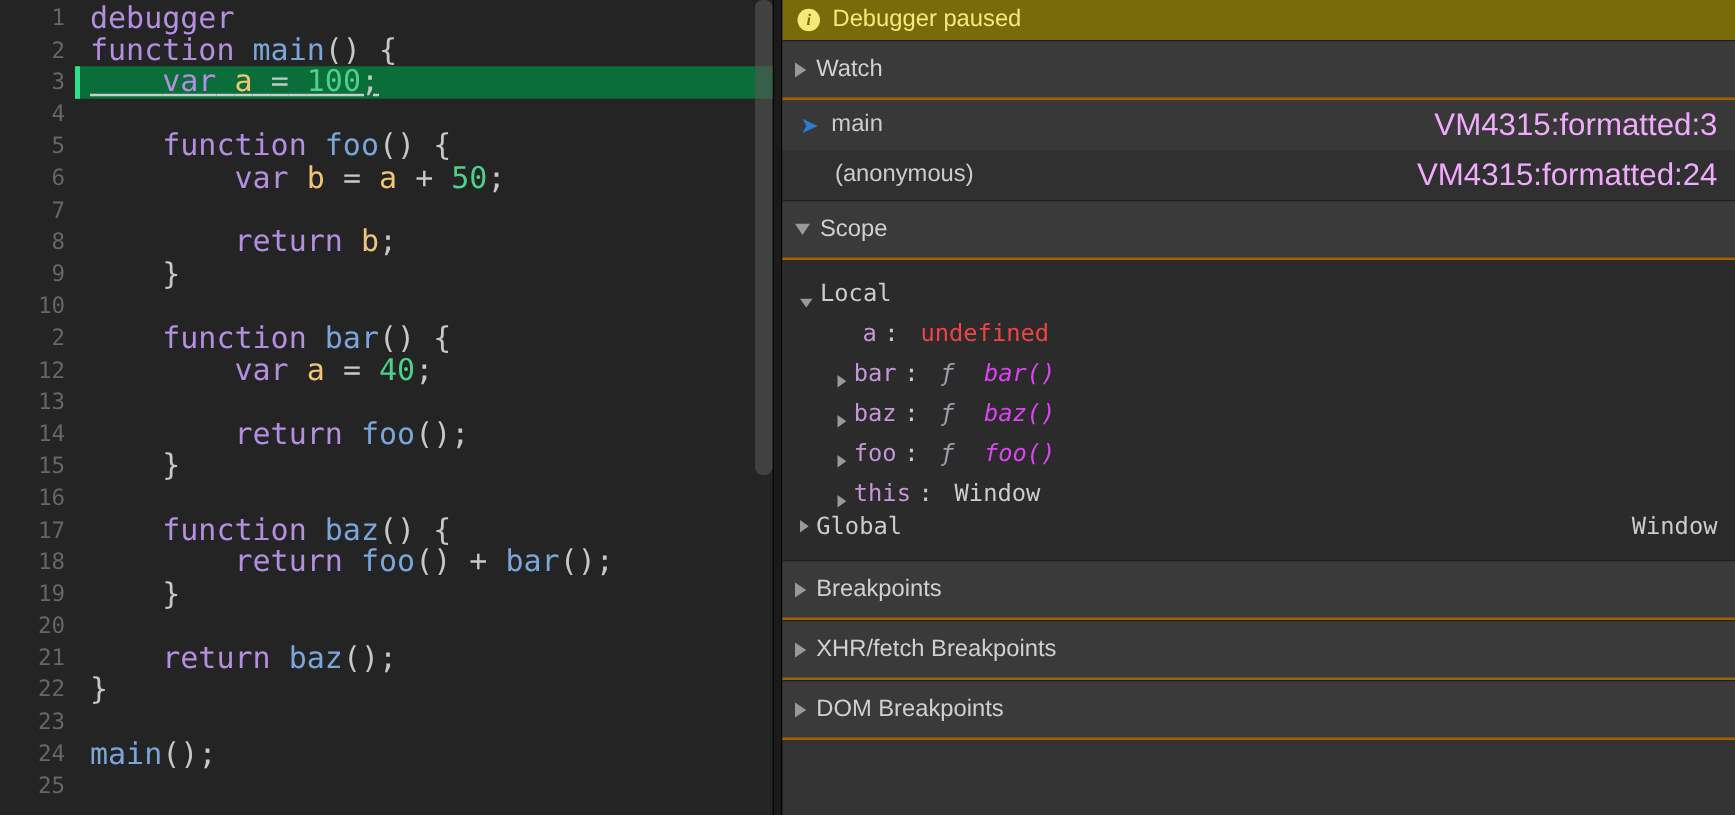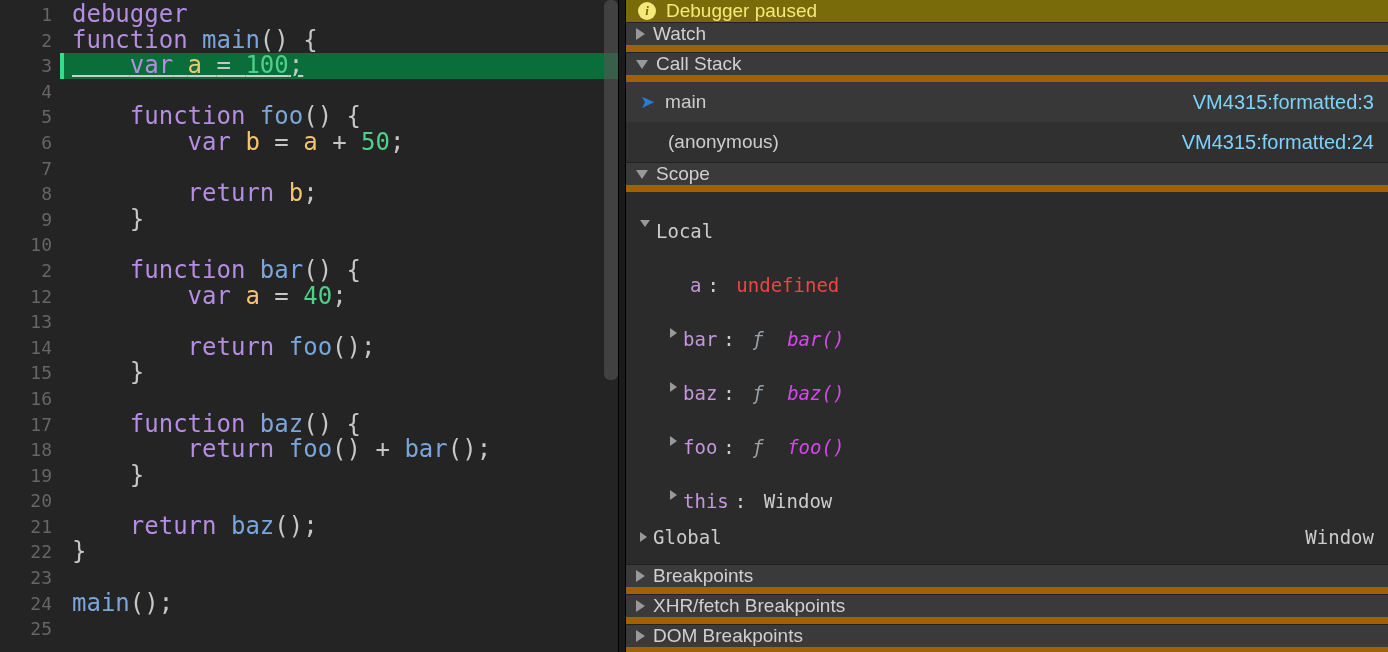--- a/index.html
+++ b/index.html
@@ -19,36 +19,36 @@
   .code .line .op { color: #c5c8c6; }
   .code .line .semi { color: #c5c8c6; }
   .splitter { width: 8px; background: #1a1a1a; border-left: 1px solid #000; border-right: 1px solid #000; cursor: col-resize; }
   .scroll-thumb { position:absolute; right:0; top:0; width:14px; height:380px; background:#555; border-radius:6px; opacity:.6; }
 
   .side-pane { flex:1; display:flex; flex-direction:column; background:#333; color:#ccc; font-size:19px; }
 
   .status-bar { background: #7a6b0a; color: #f5e97a; height:32px; display:flex; align-items:center; padding:0 12px; gap:10px; font-size:19px; font-weight:500; }
   .status-bar .info-icon { width:18px; height:18px; border-radius:50%; background:#f5e97a; color:#7a6b0a; font-weight:bold; font-size:13px; display:inline-flex; align-items:center; justify-content:center; font-style: italic; font-family: Georgia, serif;}
 
-  .section-hdr { background:#3a3a3a; border-top:1px solid #222; border-bottom:7px solid #a16207; height:48px; display:flex; align-items:center; padding:0 10px; gap:8px; color:#d0d0d0; font-size:19px; }
+  .section-hdr { background:#3a3a3a; border-top:1px solid #222; border-bottom:2px solid #a16207; height:48px; display:flex; align-items:center; padding:0 10px; gap:8px; color:#d0d0d0; font-size:19px; }
   .tri { width:0; height:0; display:inline-block; }
   .tri.right { border-top:6px solid transparent; border-bottom:6px solid transparent; border-left:9px solid #999; }
   .tri.down { border-left:6px solid transparent; border-right:6px solid transparent; border-top:9px solid #999; }
   .tri.down-sm { border-left:5px solid transparent; border-right:5px solid transparent; border-top:7px solid #999; }
   .tri.right-sm { border-top:5px solid transparent; border-bottom:5px solid transparent; border-left:7px solid #999; }
 
   .stack { background:#303030; }
   .stack-row { height:40px; display:flex; align-items:center; padding:0 14px 0 14px; justify-content:space-between; color:#ccc; font-size:19px; }
   .stack-row.active { background:#383838; }
   .stack-row .left { display:flex; align-items:center; gap:10px; }
   .stack-row .arrow { color:#2a7bd4; font-size:18px; }
-  .stack-row .loc { color:#7dd3fc; font-size:20px; }
+  .stack-row .loc { color:#f0abfc; font-size:25px; }
 
   .scope-body { background:#2b2b2b; padding:6px 0 10px 0; font-family: Menlo, Consolas, monospace; font-size:19px; }
-  .scope-line { height:32px; display:flex; align-items:flex-start; padding-left:14px; gap:6px;margin-top:22px; }
+  .scope-line { height:32px; display:flex; align-items:flex-end; padding-left:14px; gap:6px; }
   .scope-line.indent1 { padding-left:44px; }
   .scope-line.indent2 { padding-left:64px; }
   .scope-prop { color:#c397d8; }
   .scope-val { color:#ef4444; }
   .scope-func-f { font-style:italic; color:#9aa0a6; }
   .scope-func-sig { font-style:italic; color:#d946ef; }
   .scope-global { display:flex; align-items:center; justify-content:space-between; padding:4px 14px 6px 14px; font-family: Menlo, Consolas, monospace; font-size:19px;gap:16px;}
 </style>
 </head>
 <body>
@@ -121,24 +121,20 @@
     <div class="status-bar">
       <span class="info-icon">i</span>
       <span>Debugger paused</span>
     </div>
 
     <div class="section-hdr">
       <span class="tri right"></span>
       <span>Watch</span>
     </div>
 
-    <div class="section-hdr">
-      <span class="tri down"></span>
-      <span>Call Stack</span>
-    </div>
 
     <div class="stack">
       <div class="stack-row active">
         <span class="left">
           <span class="arrow">➤</span>
           <span>main</span>
         </span>
         <span class="loc">VM4315:formatted:3</span>
       </div>
       <div class="stack-row">

